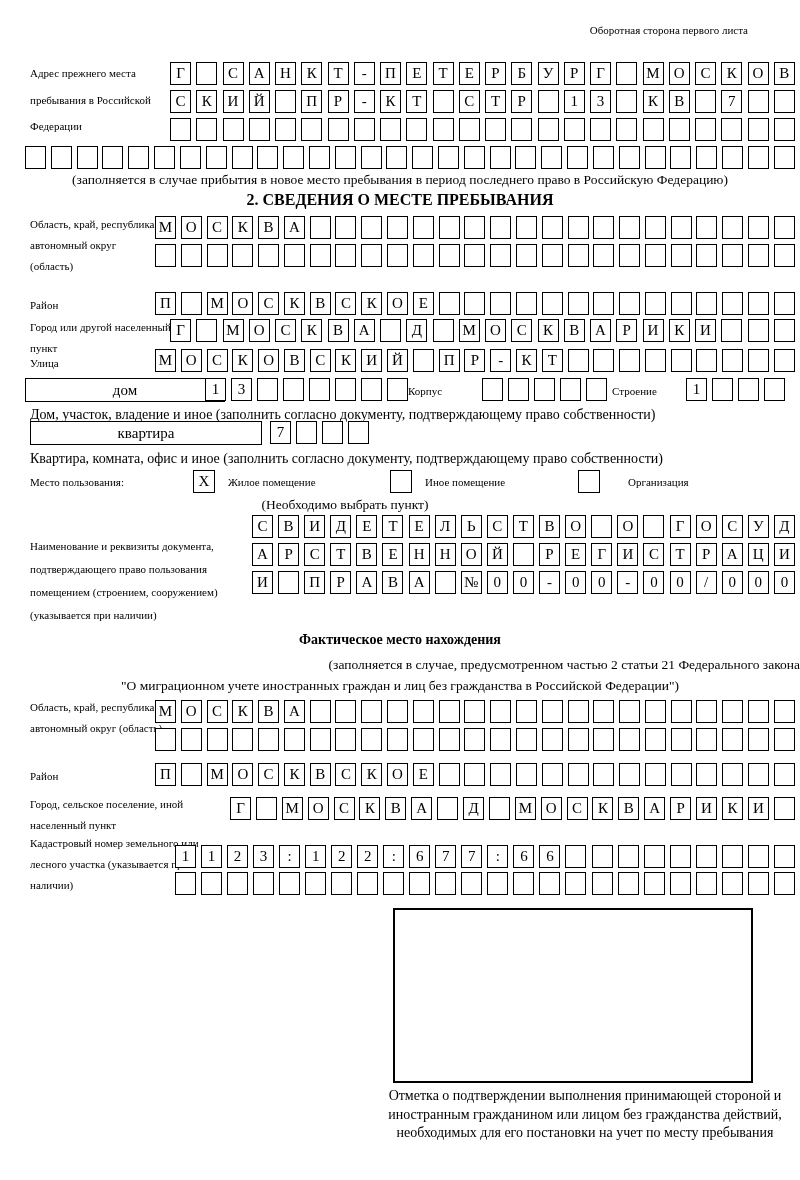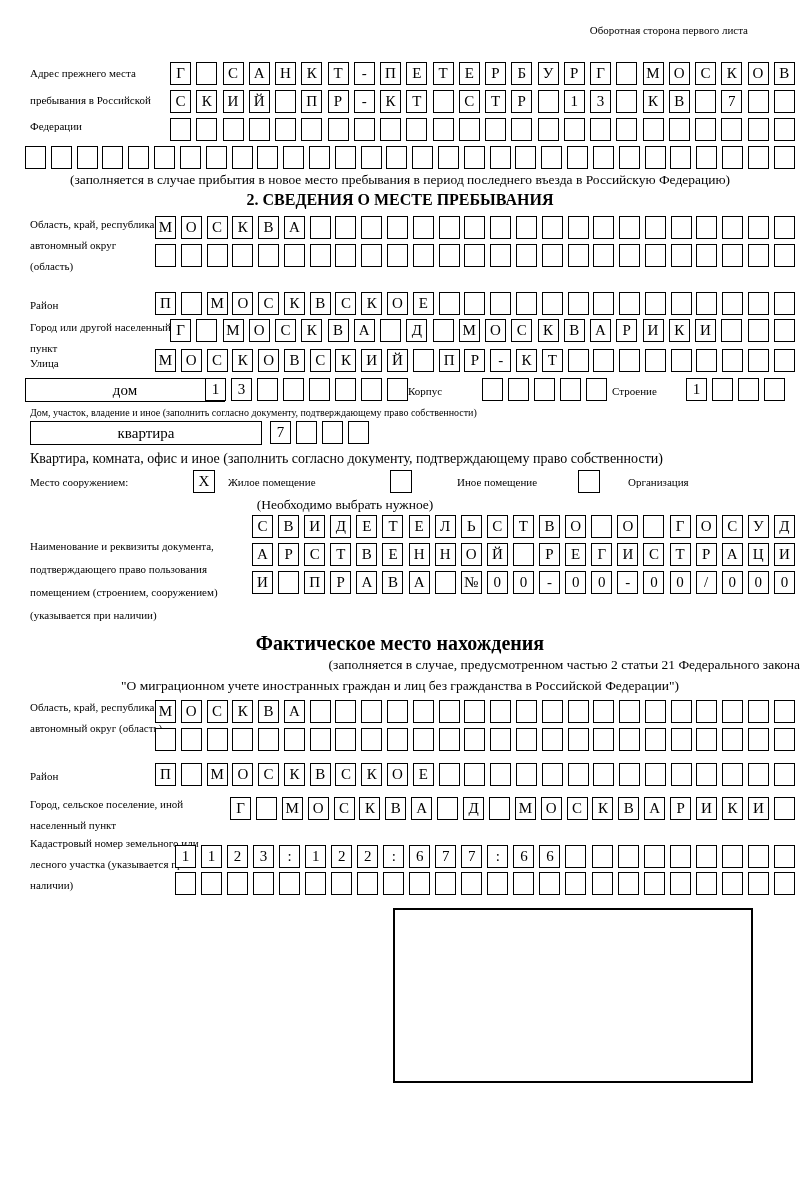--- a/index.html
+++ b/index.html
@@ -143,21 +143,21 @@
       <span class="cell"></span>
       <span class="cell"></span>
       <span class="cell"></span>
       <span class="cell"></span>
       <span class="cell"></span>
       <span class="cell"></span>
       <span class="cell"></span>
       <span class="cell"></span>
       <span class="cell"></span>
     </div>
-  <div class="abs note center" style="top:172px;">(заполняется в случае прибытия в новое место пребывания в период последнего въезда в Российскую Федерацию)</div>
+  <div class="abs note center" style="top:172px;">(заполняется в случае прибытия в новое место пребывания в период последнего право в Российскую Федерацию)</div>
 
   <div class="abs center bold" style="top:191px; font-size:16px;">2. СВЕДЕНИЯ О МЕСТЕ ПРЕБЫВАНИЯ</div>
 
   <div class="abs lbl" style="left:30px; top:214px; width:132px;">Область, край, республика, автономный округ (область)</div>
   <div class="cellrow" style="left:155px; top:216px; width:640px;">
       <span class="cell">М</span>
       <span class="cell">О</span>
       <span class="cell">С</span>
       <span class="cell">К</span>
       <span class="cell">В</span>
@@ -315,39 +315,39 @@
       <span class="cell"></span>
       <span class="cell"></span>
     </div>
   <div class="abs lbl" style="left:612px; top:381px;">Строение</div>
   <div class="cellrow-gap" style="left:686px; top:378px;">
       <span class="cell">1</span>
       <span class="cell"></span>
       <span class="cell"></span>
       <span class="cell"></span>
     </div>
-  <div class="abs" style="left:30px; top:407px; font-size:10px;">Дом, участок, владение и иное (заполнить согласно документу, подтверждающему право собственности)</div>
+  <div class="abs" style="left:30px; top:407px; font-size:14px;">Дом, участок, владение и иное (заполнить согласно документу, подтверждающему право собственности)</div>
 
   <div class="abs bigbox" style="left:30px; top:421px; width:232px;">квартира</div>
   <div class="cellrow-gap" style="left:270px; top:421px;">
       <span class="cell">7</span>
       <span class="cell"></span>
       <span class="cell"></span>
       <span class="cell"></span>
     </div>
   <div class="abs" style="left:30px; top:451px; font-size:14px;">Квартира, комната, офис и иное (заполнить согласно документу, подтверждающему право собственности)</div>
 
-  <div class="abs lbl" style="left:30px; top:472px;">Место сооружением:</div>
+  <div class="abs lbl" style="left:30px; top:472px;">Место пользования:</div>
   <span class="cb" style="left:193px; top:470px;">X</span>
   <div class="abs lbl" style="left:228px; top:472px;">Жилое помещение</div>
   <span class="cb" style="left:390px; top:470px;"></span>
-  <div class="abs lbl" style="left:425px; top:472px;margin-left:32px;">Иное помещение</div>
+  <div class="abs lbl" style="left:425px; top:472px;">Иное помещение</div>
   <span class="cb" style="left:578px; top:470px;"></span>
   <div class="abs lbl" style="left:628px; top:472px;">Организация</div>
-  <div class="abs note" style="left:230px; top:497px; width:230px; text-align:center;">(Необходимо выбрать нужное)</div>
+  <div class="abs note" style="left:230px; top:497px; width:230px; text-align:center;">(Необходимо выбрать пункт)</div>
 
   <div class="abs lbl" style="left:30px; top:515px; width:218px; line-height:23px;margin-top:20px;">Наименование и реквизиты документа, подтверждающего право пользования помещением (строением, сооружением) (указывается при наличии)</div>
   <div class="cellrow" style="left:252px; top:515px; width:543px;">
       <span class="cell">С</span>
       <span class="cell">В</span>
       <span class="cell">И</span>
       <span class="cell">Д</span>
       <span class="cell">Е</span>
       <span class="cell">Т</span>
       <span class="cell">Е</span>
@@ -406,21 +406,21 @@
       <span class="cell">0</span>
       <span class="cell">-</span>
       <span class="cell">0</span>
       <span class="cell">0</span>
       <span class="cell">/</span>
       <span class="cell">0</span>
       <span class="cell">0</span>
       <span class="cell">0</span>
     </div>
 
-  <div class="abs center bold" style="top:632px; font-size:20px;">Фактическое место нахождения</div>
+  <div class="abs center bold" style="top:632px; font-size:14px;">Фактическое место нахождения</div>
   <div class="abs note center" style="top:657px;text-align:right;">(заполняется в случае, предусмотренном частью 2 статьи 21 Федерального закона</div>
   <div class="abs note center" style="top:678px;">"О миграционном учете иностранных граждан и лиц без гражданства в Российской Федерации")</div>
 
   <div class="abs lbl" style="left:30px; top:697px; width:150px;">Область, край, республика, автономный округ (область)</div>
   <div class="cellrow" style="left:155px; top:700px; width:640px;">
       <span class="cell">М</span>
       <span class="cell">О</span>
       <span class="cell">С</span>
       <span class="cell">К</span>
       <span class="cell">В</span>
@@ -576,14 +576,15 @@
       <span class="cell"></span>
       <span class="cell"></span>
       <span class="cell"></span>
       <span class="cell"></span>
       <span class="cell"></span>
       <span class="cell"></span>
       <span class="cell"></span>
     </div>
 
   <div class="abs stamp" style="left:393px; top:908px; width:360px; height:175px;"></div>
+  <div class="abs" style="left:385px; top:1087px; width:400px; text-align:center; font-size:14px; line-height:18.5px;">Отметка о подтверждении выполнения принимающей стороной и иностранным гражданином или лицом без гражданства действий, необходимых для его постановки на учет по месту пребывания</div>
 
 </div>
 
 </body></html>

